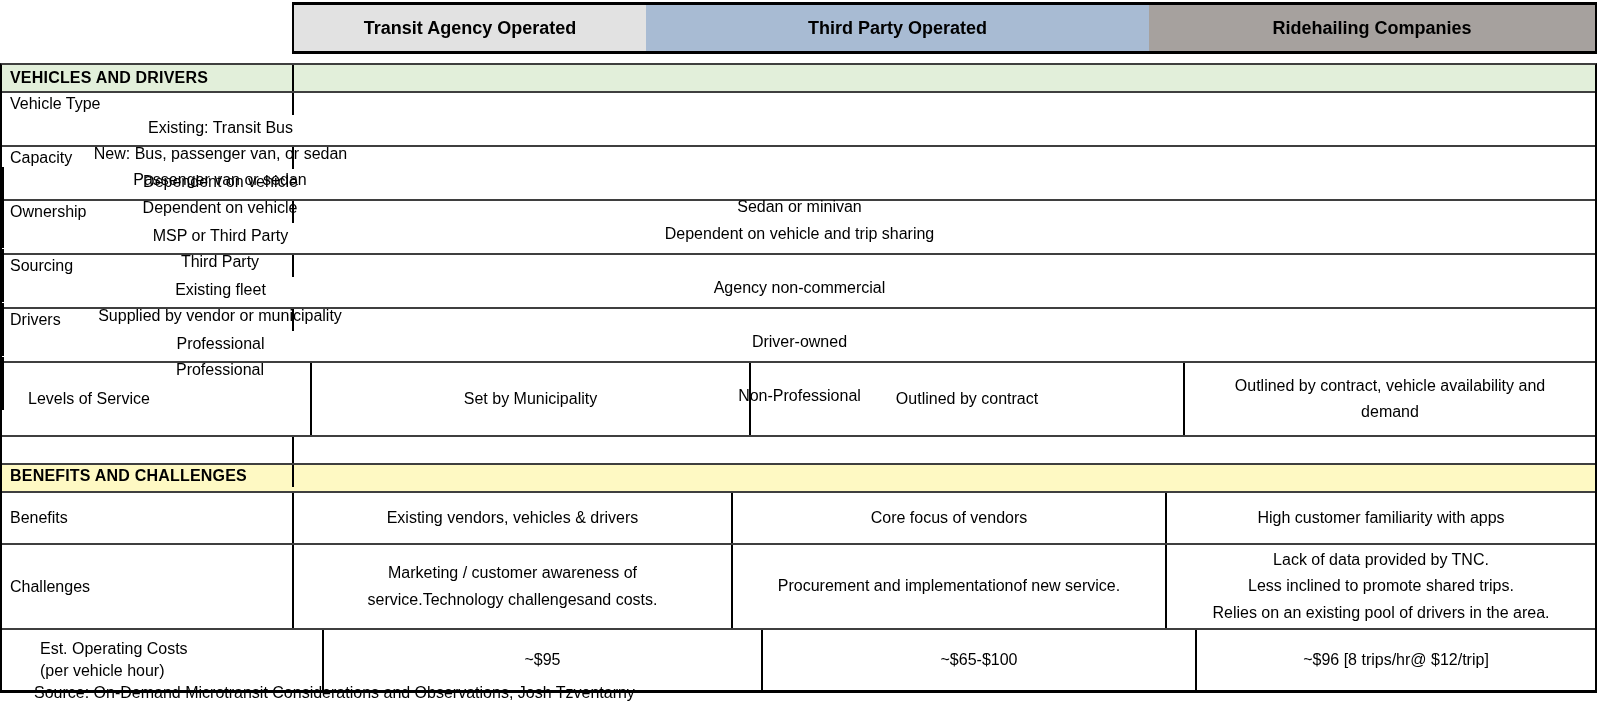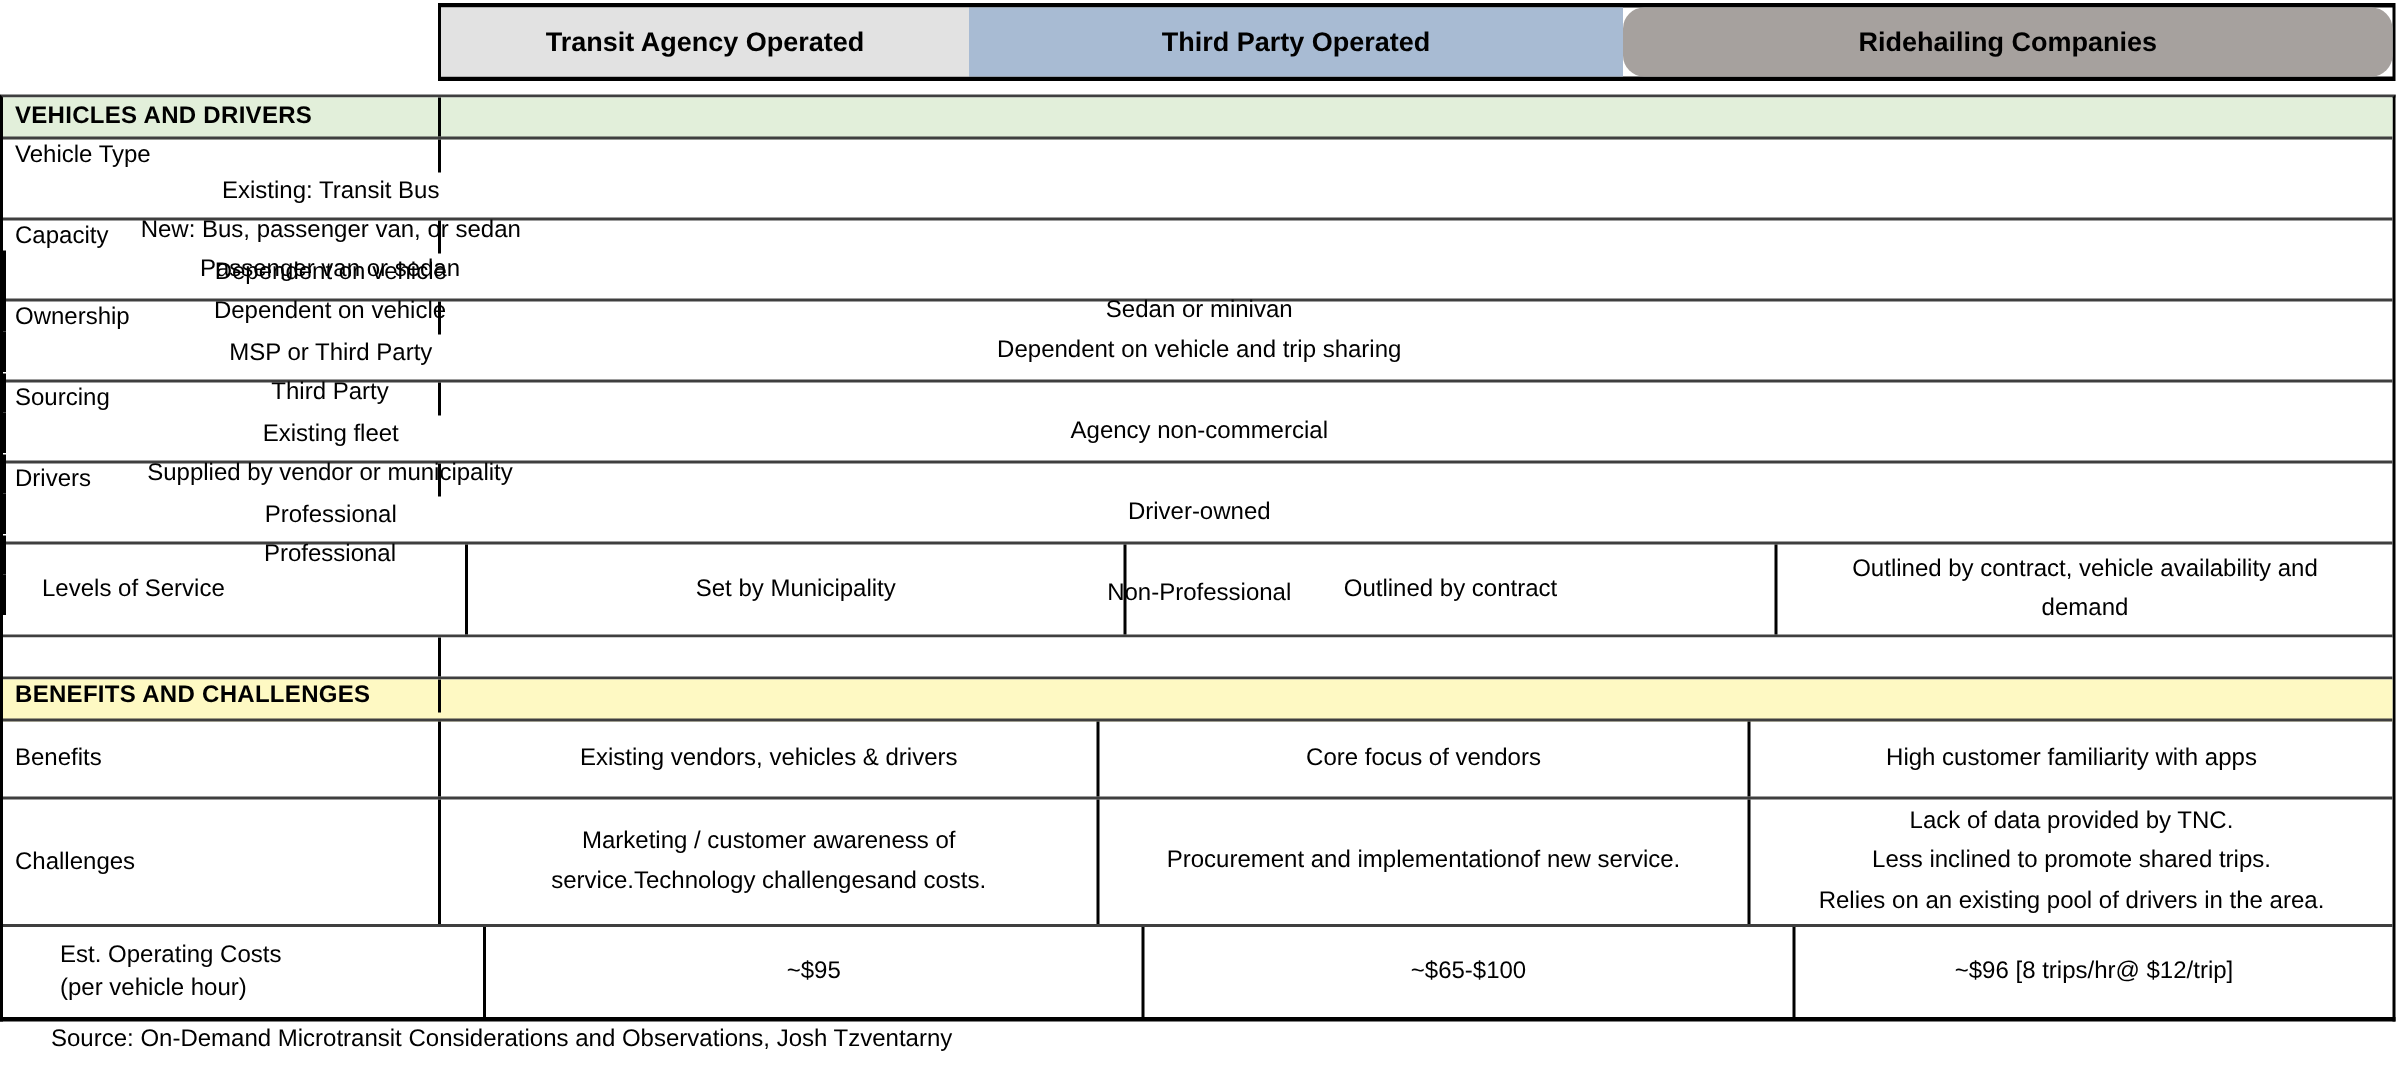--- a/index.html
+++ b/index.html
@@ -7,22 +7,22 @@
               font-family:"Liberation Sans", sans-serif; color:#000; }
   .page { position:relative; width:1600px; height:710px; }
 
   
   .header-band { position:absolute; left:292px; top:2px; width:1305px; height:52px;
                  border:2px solid #000; border-top-width:3px; border-bottom-width:3px;
                  display:flex; }
   .hseg { display:flex; align-items:center; justify-content:center;
           font-size:18px; font-weight:bold; }
   .hseg.h0 { width:352px; }
-  .hseg.h1 { width:436px; }
-  .hseg.h2 { flex:1;border-radius:14px; }
+  .hseg.h1 { width:503px; }
+  .hseg.h2 { flex:1; }
 
   
   .tbl { position:absolute; left:0; top:63px; width:1597px;
          border-left:2px solid #000; border-right:2px solid #000;
          border-top:2px solid #3f3f3f; border-bottom:3px solid #000;
          background:#fff; }
   .row { display:flex; border-bottom:2px solid #3f3f3f; }
   .row:last-child { border-bottom:none;padding-left:30px; }
 
   .lbl { width:292px; border-right:2px solid #000; display:flex; align-items:center;
@@ -34,21 +34,21 @@
   .c3 { flex:1; border-left:2px solid #000; }
 
   .section-row { height:28px; }
   .section-row .lbl { font-weight:bold; font-size:16px; letter-spacing:.2px; }
   .section-row .rest { flex:1; }
 
   .empty-row { height:28px; background:#fff; }
   .empty-row .rest { flex:1; }
 
   .r54 { height:54px;flex-direction:column; }
-  .r62 { height:62px;padding-left:18px; }
+  .r62 { height:74px;padding-left:18px; }
   .r52 { height:52px; }
   .r85 { height:85px; }
   .r60 { height:60px; }
 
   
   .source { position:absolute; top:684px; left:0; width:1597px;
             text-align:left; font-size:16px;padding-left:34px; }
 </style>
 </head>
 <body>

